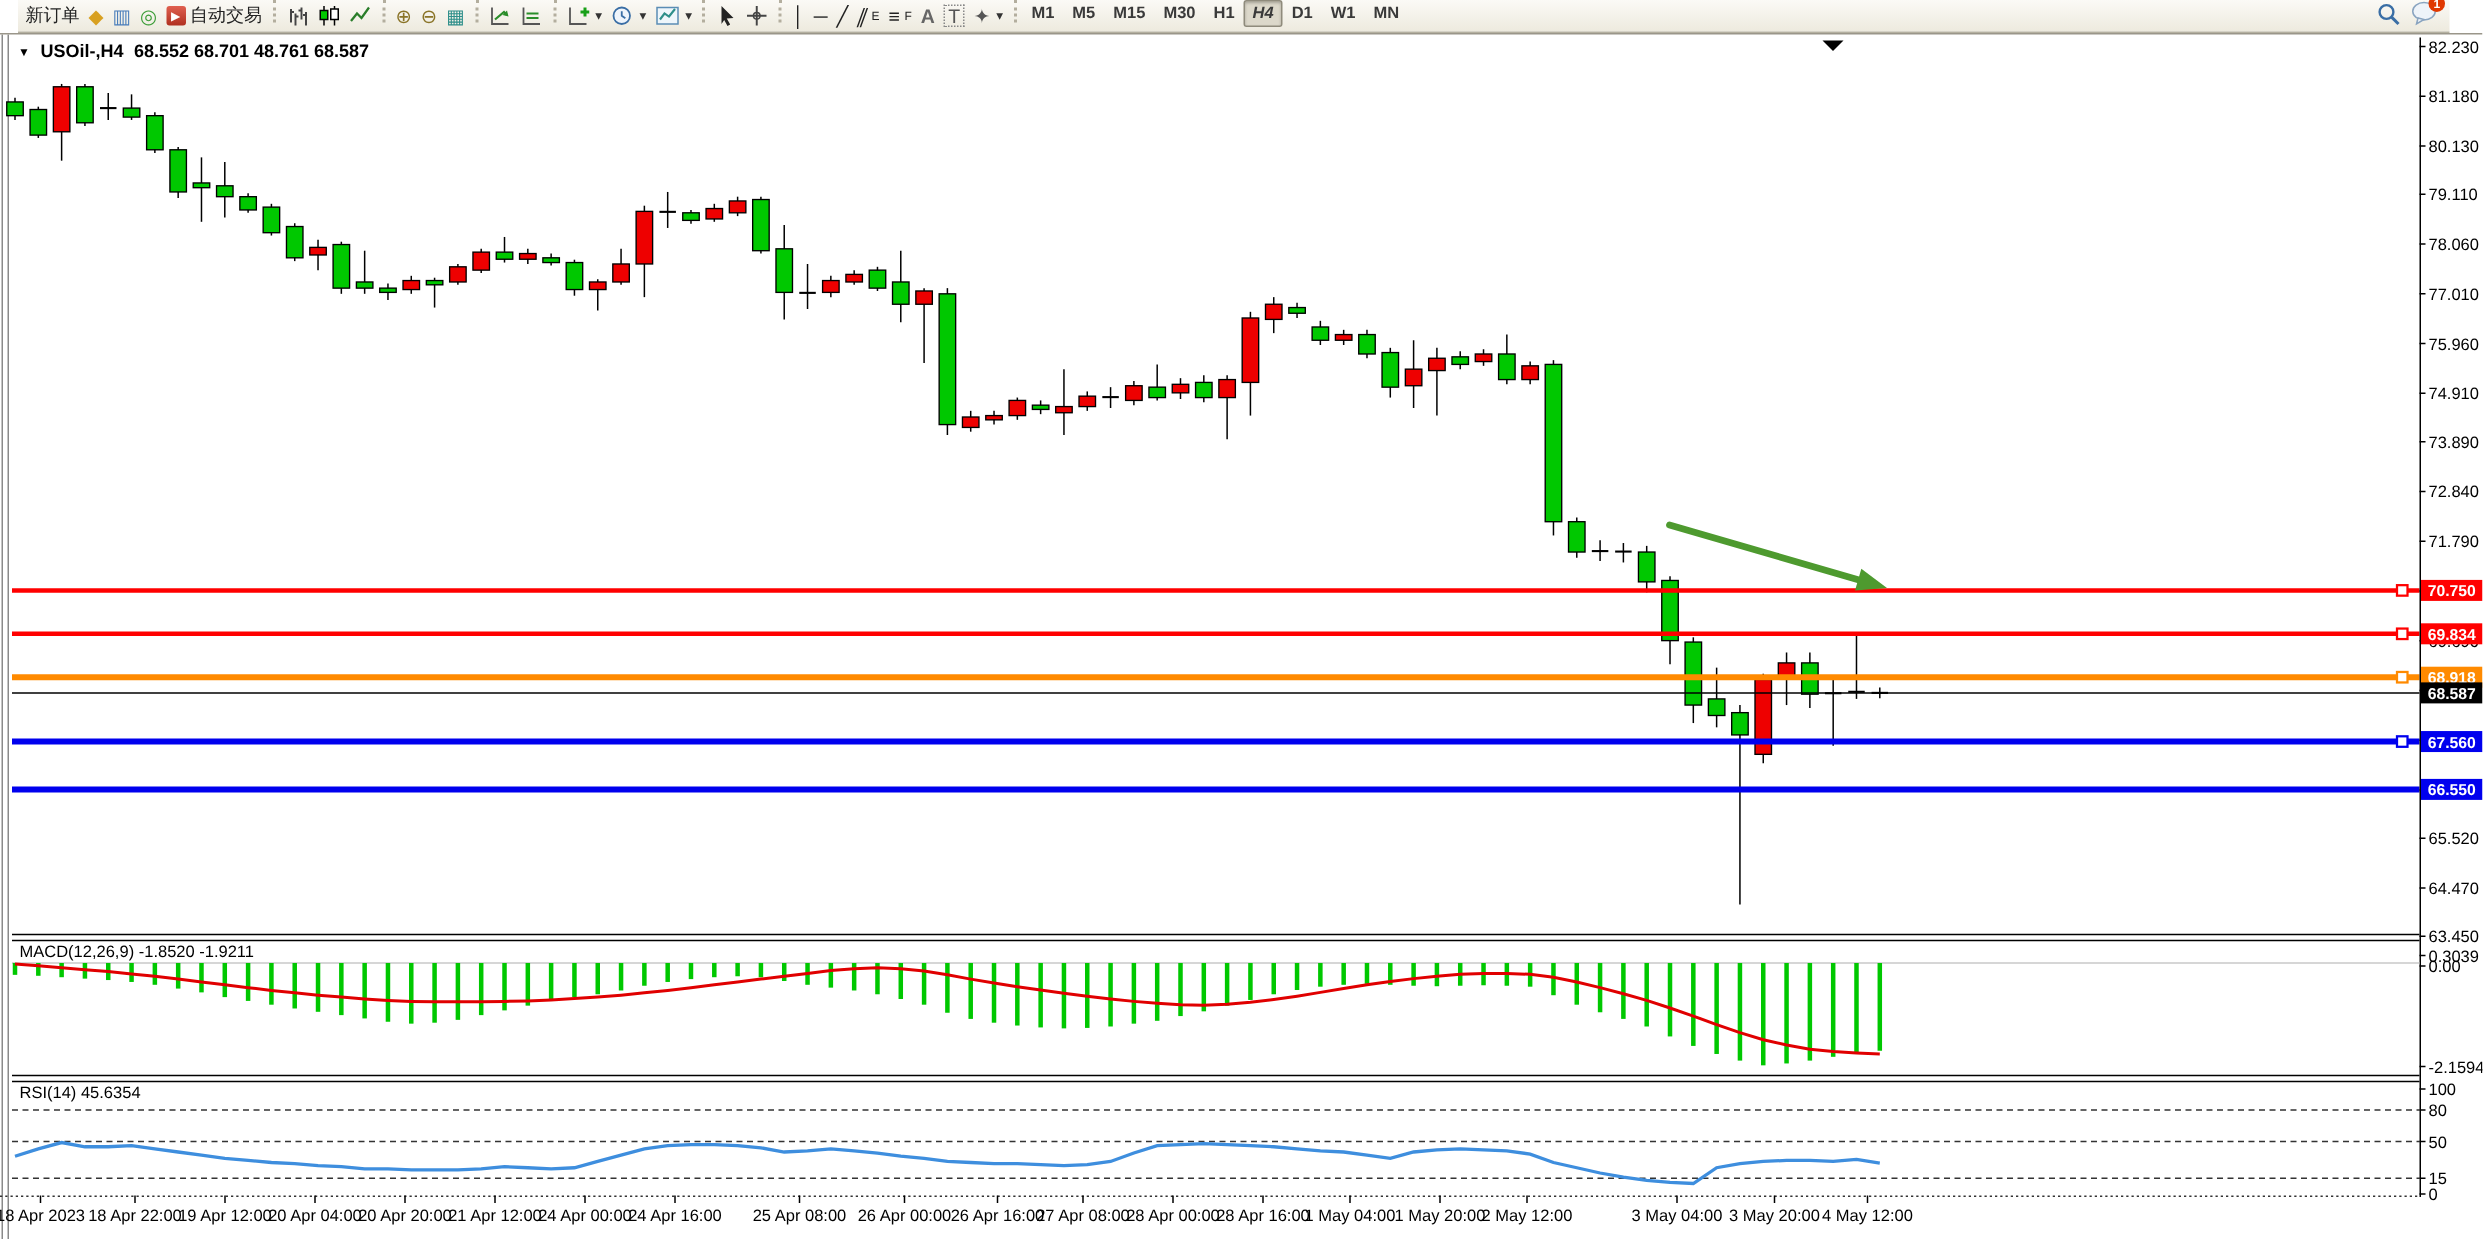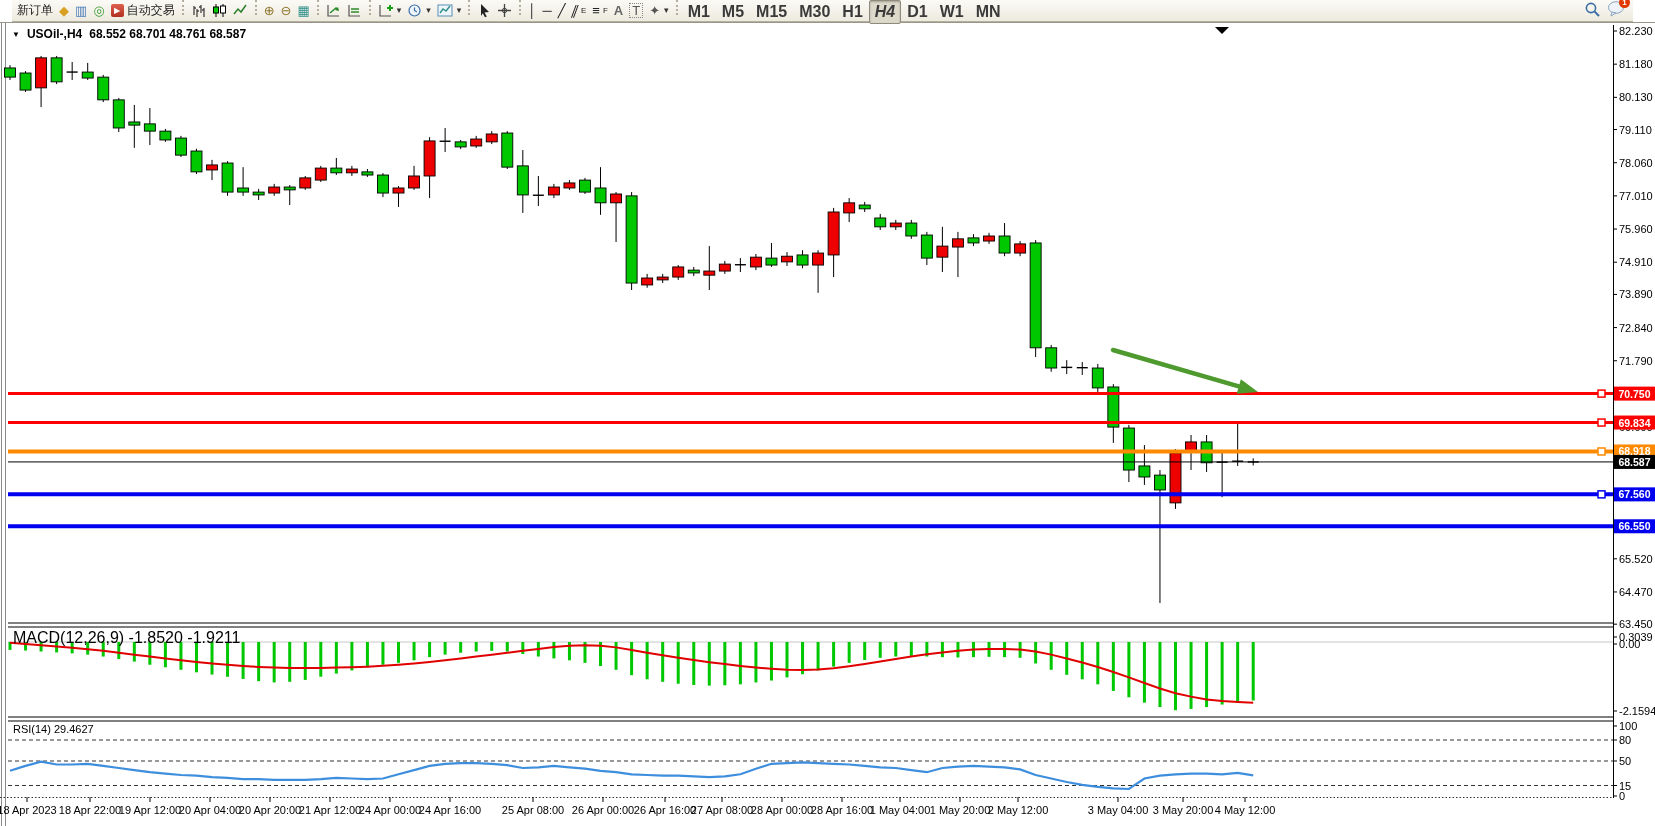--- a/index.html
+++ b/index.html
@@ -5,34 +5,34 @@
   html,body{margin:0;padding:0;width:1655px;height:826px;overflow:hidden;background:#fff;
     font-family:"Liberation Sans","DejaVu Sans",sans-serif;}
   
   .toolbar{position:absolute;left:12px;top:0;width:1621px;height:22px;z-index:10;
     background:linear-gradient(#fbfaf6,#edeade);border-bottom:1px solid #b4b0a0;
     display:flex;align-items:flex-start;font-size:12px;color:#222;padding-left:2px;box-sizing:border-box;}
   .tbtn{height:20px;display:flex;align-items:center;gap:3px;padding:0 3px;cursor:default;white-space:nowrap;}
   .sep{width:0;height:15px;border-left:2px dotted #b3ae9e;margin:0 4px;}
   .glyph{font-size:13px;line-height:1;}
   .dd{font-size:9px;color:#333;margin-left:1px;}
-  .tf{font-size:16px;font-weight:bold;color:#3a3a3a;padding:2px 5px;border:1px solid transparent;border-radius:2px;}
+  .tf{font-size:11px;font-weight:bold;color:#3a3a3a;padding:2px 5px;border:1px solid transparent;border-radius:2px;}
   .tf.active{background:#dcd8ca;border:1px solid #8f8b7c;box-shadow:inset 0 1px 2px rgba(0,0,0,.25);font-style:italic;}
   .right-group{margin-left:auto;display:flex;align-items:center;margin-right:6px;gap:6px;}
   .chat-wrap{position:relative;width:20px;height:18px;}
   .badge{position:absolute;right:-3px;top:-3px;width:11px;height:11px;border-radius:50%;
     background:#e03800;color:#fff;font-size:8px;font-weight:bold;display:flex;align-items:center;justify-content:center;}
   .red-ic{width:13px;height:13px;background:linear-gradient(#e06050,#b03020);border-radius:2px;color:#fff;
     font-size:8px;display:flex;align-items:center;justify-content:center;}
   .gold{color:#d8a020;} .blue{color:#4a7ebb;} .green{color:#3a9c35;} .teal{color:#2e8f8a;}
   
   .overlay{position:absolute;z-index:5;white-space:nowrap;color:#000;}
   #chart-title{left:12px;top:27px;font-size:12px;font-weight:600;display:flex;gap:7px;align-items:center;}
   #chart-title .tri{font-size:8px;}
-  #macd-label{left:13px;top:629px;font-size:16px;}
+  #macd-label{left:13px;top:629px;font-size:11px;}
   #rsi-label{left:13px;top:723px;font-size:11px;}
   svg text{font-family:"Liberation Sans","DejaVu Sans",sans-serif;}
 </style>
 </head>
 <body>
 
 <div class="toolbar">
   <div class="tbtn">
     <span>新订单</span>
   </div>
@@ -576,13 +576,13 @@
       <text x="1245" y="814" font-size="11" fill="#000" text-anchor="middle">4 May 12:00</text>
     </g>
   </svg>
 
 <div class="overlay" id="chart-title">
   <span class="tri">▼</span>
   <span>USOil-,H4</span>
   <span>68.552 68.701 48.761 68.587</span>
 </div>
 <div class="overlay" id="macd-label">MACD(12,26,9) -1.8520 -1.9211</div>
-<div class="overlay" id="rsi-label">RSI(14) 29.4627</div>
+<div class="overlay" id="rsi-label">RSI(14) 45.6354</div>
 
 </body></html>

